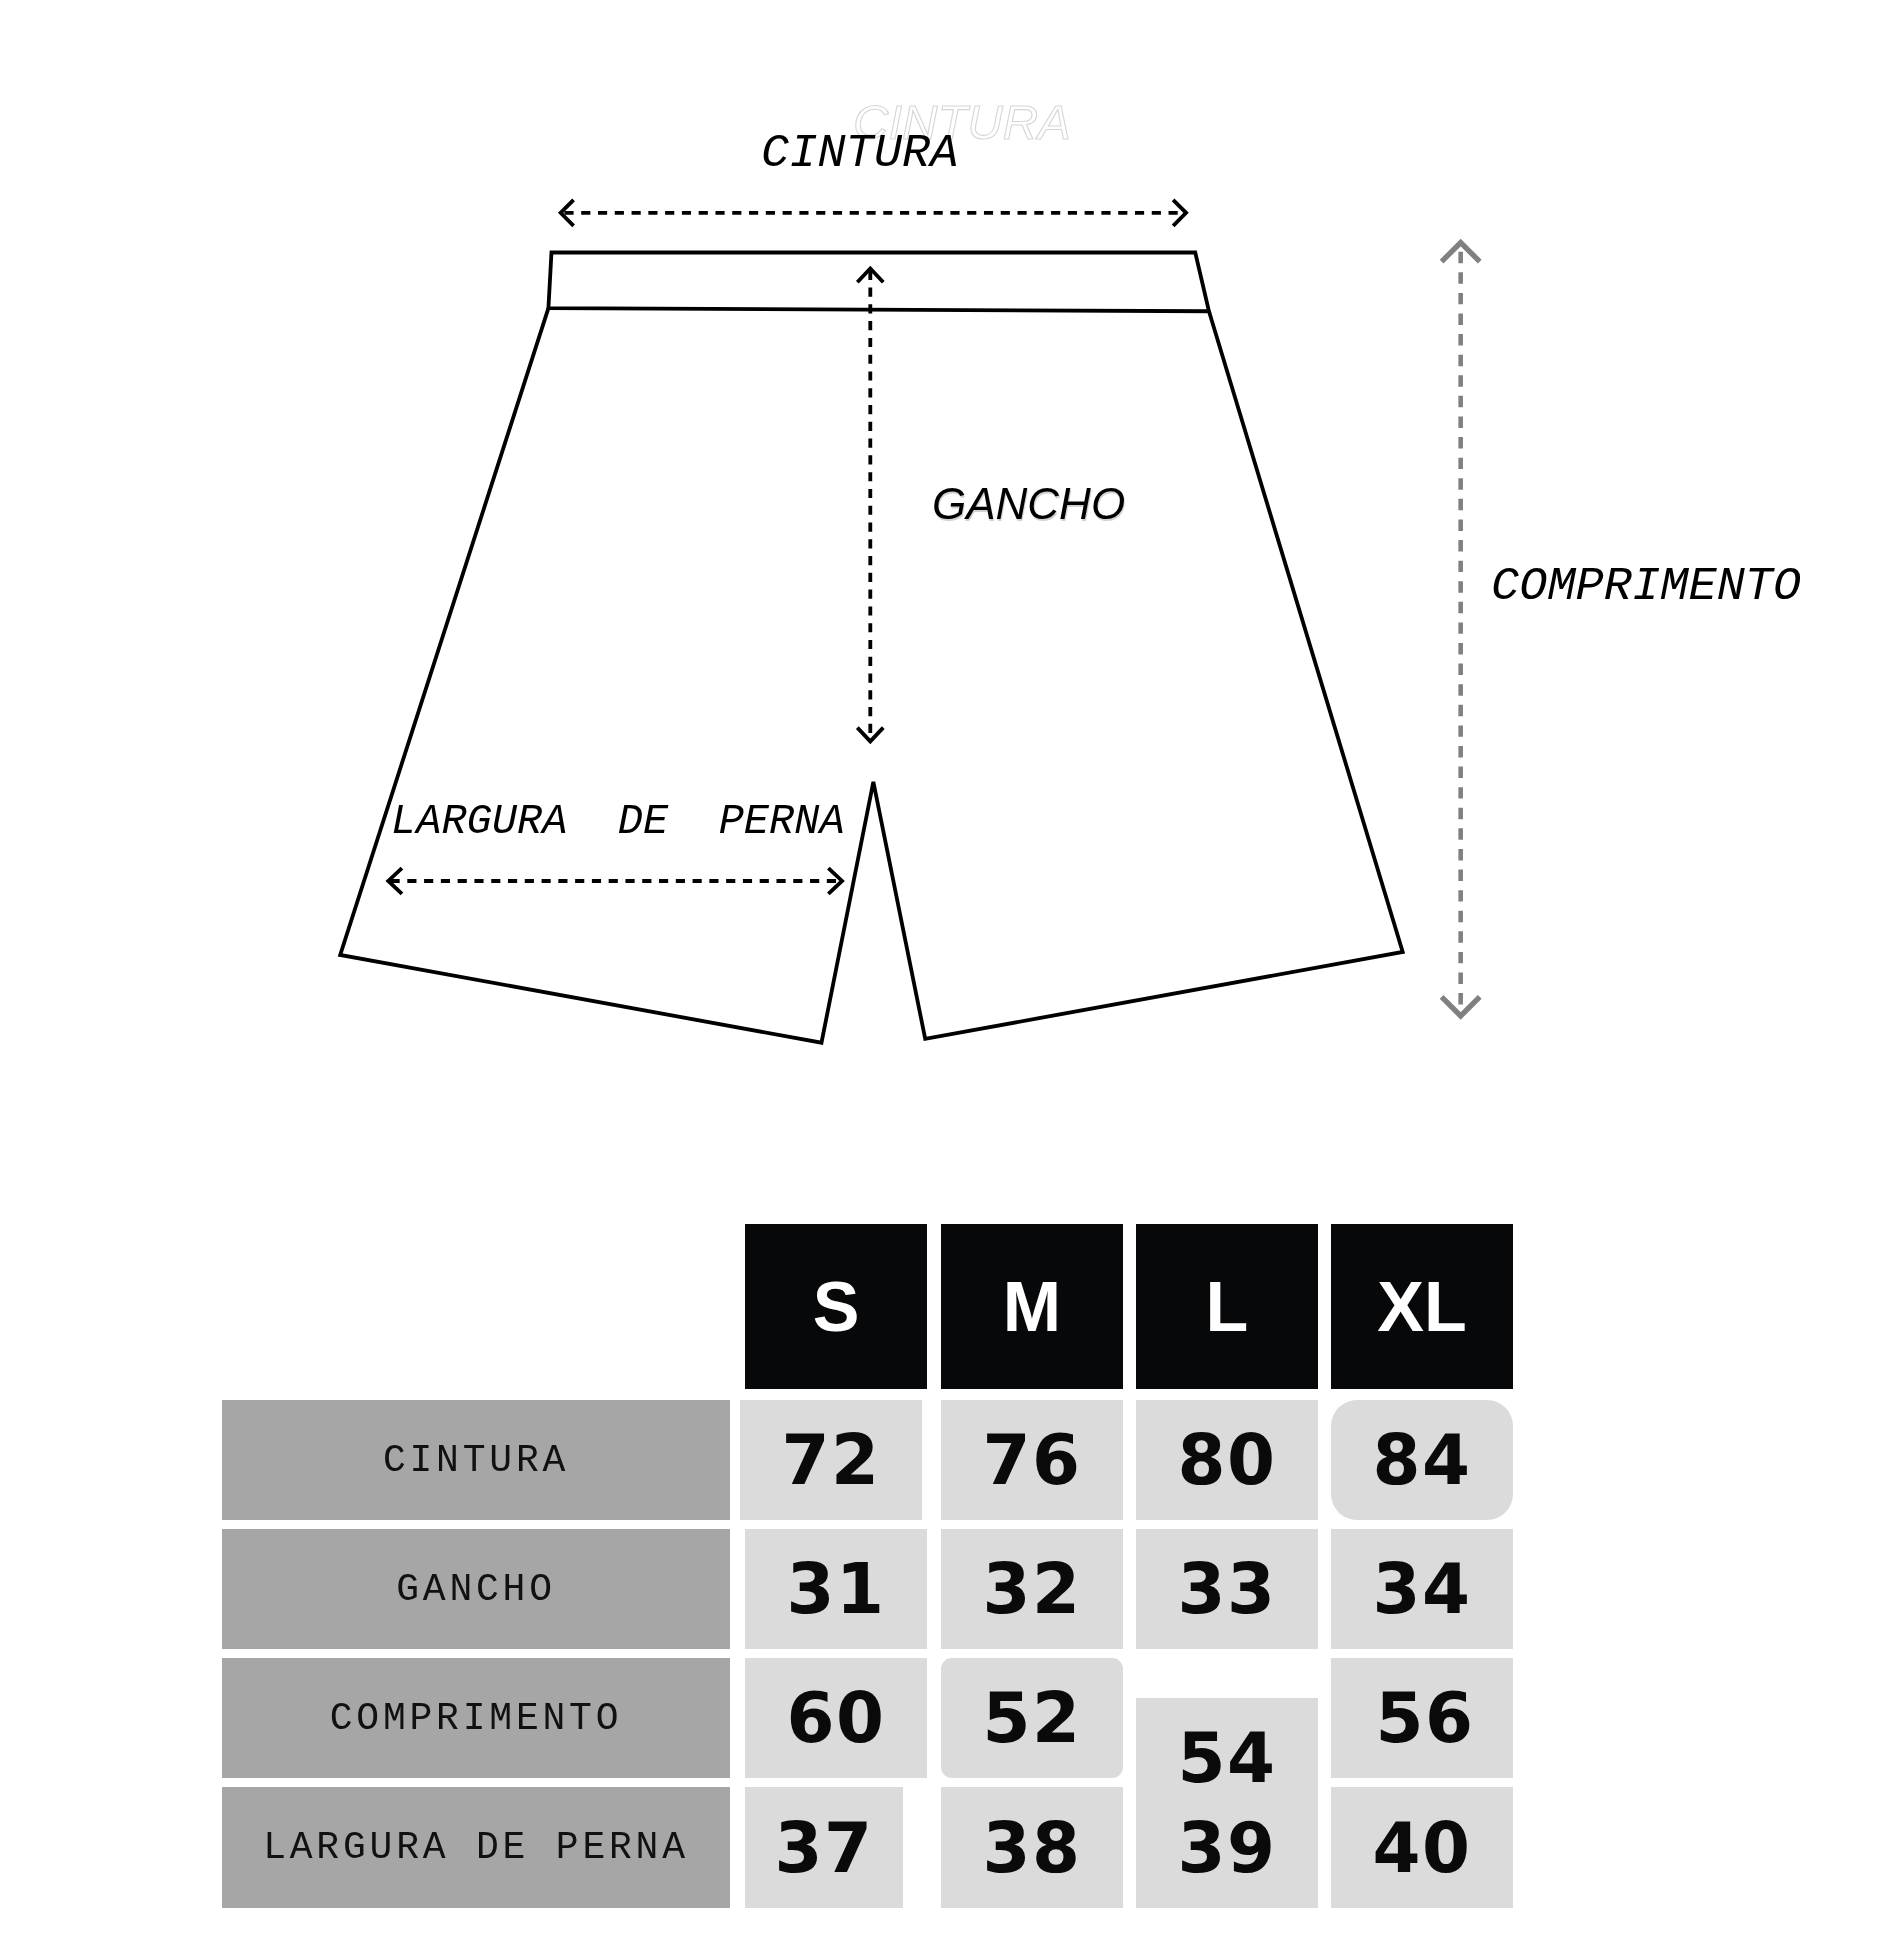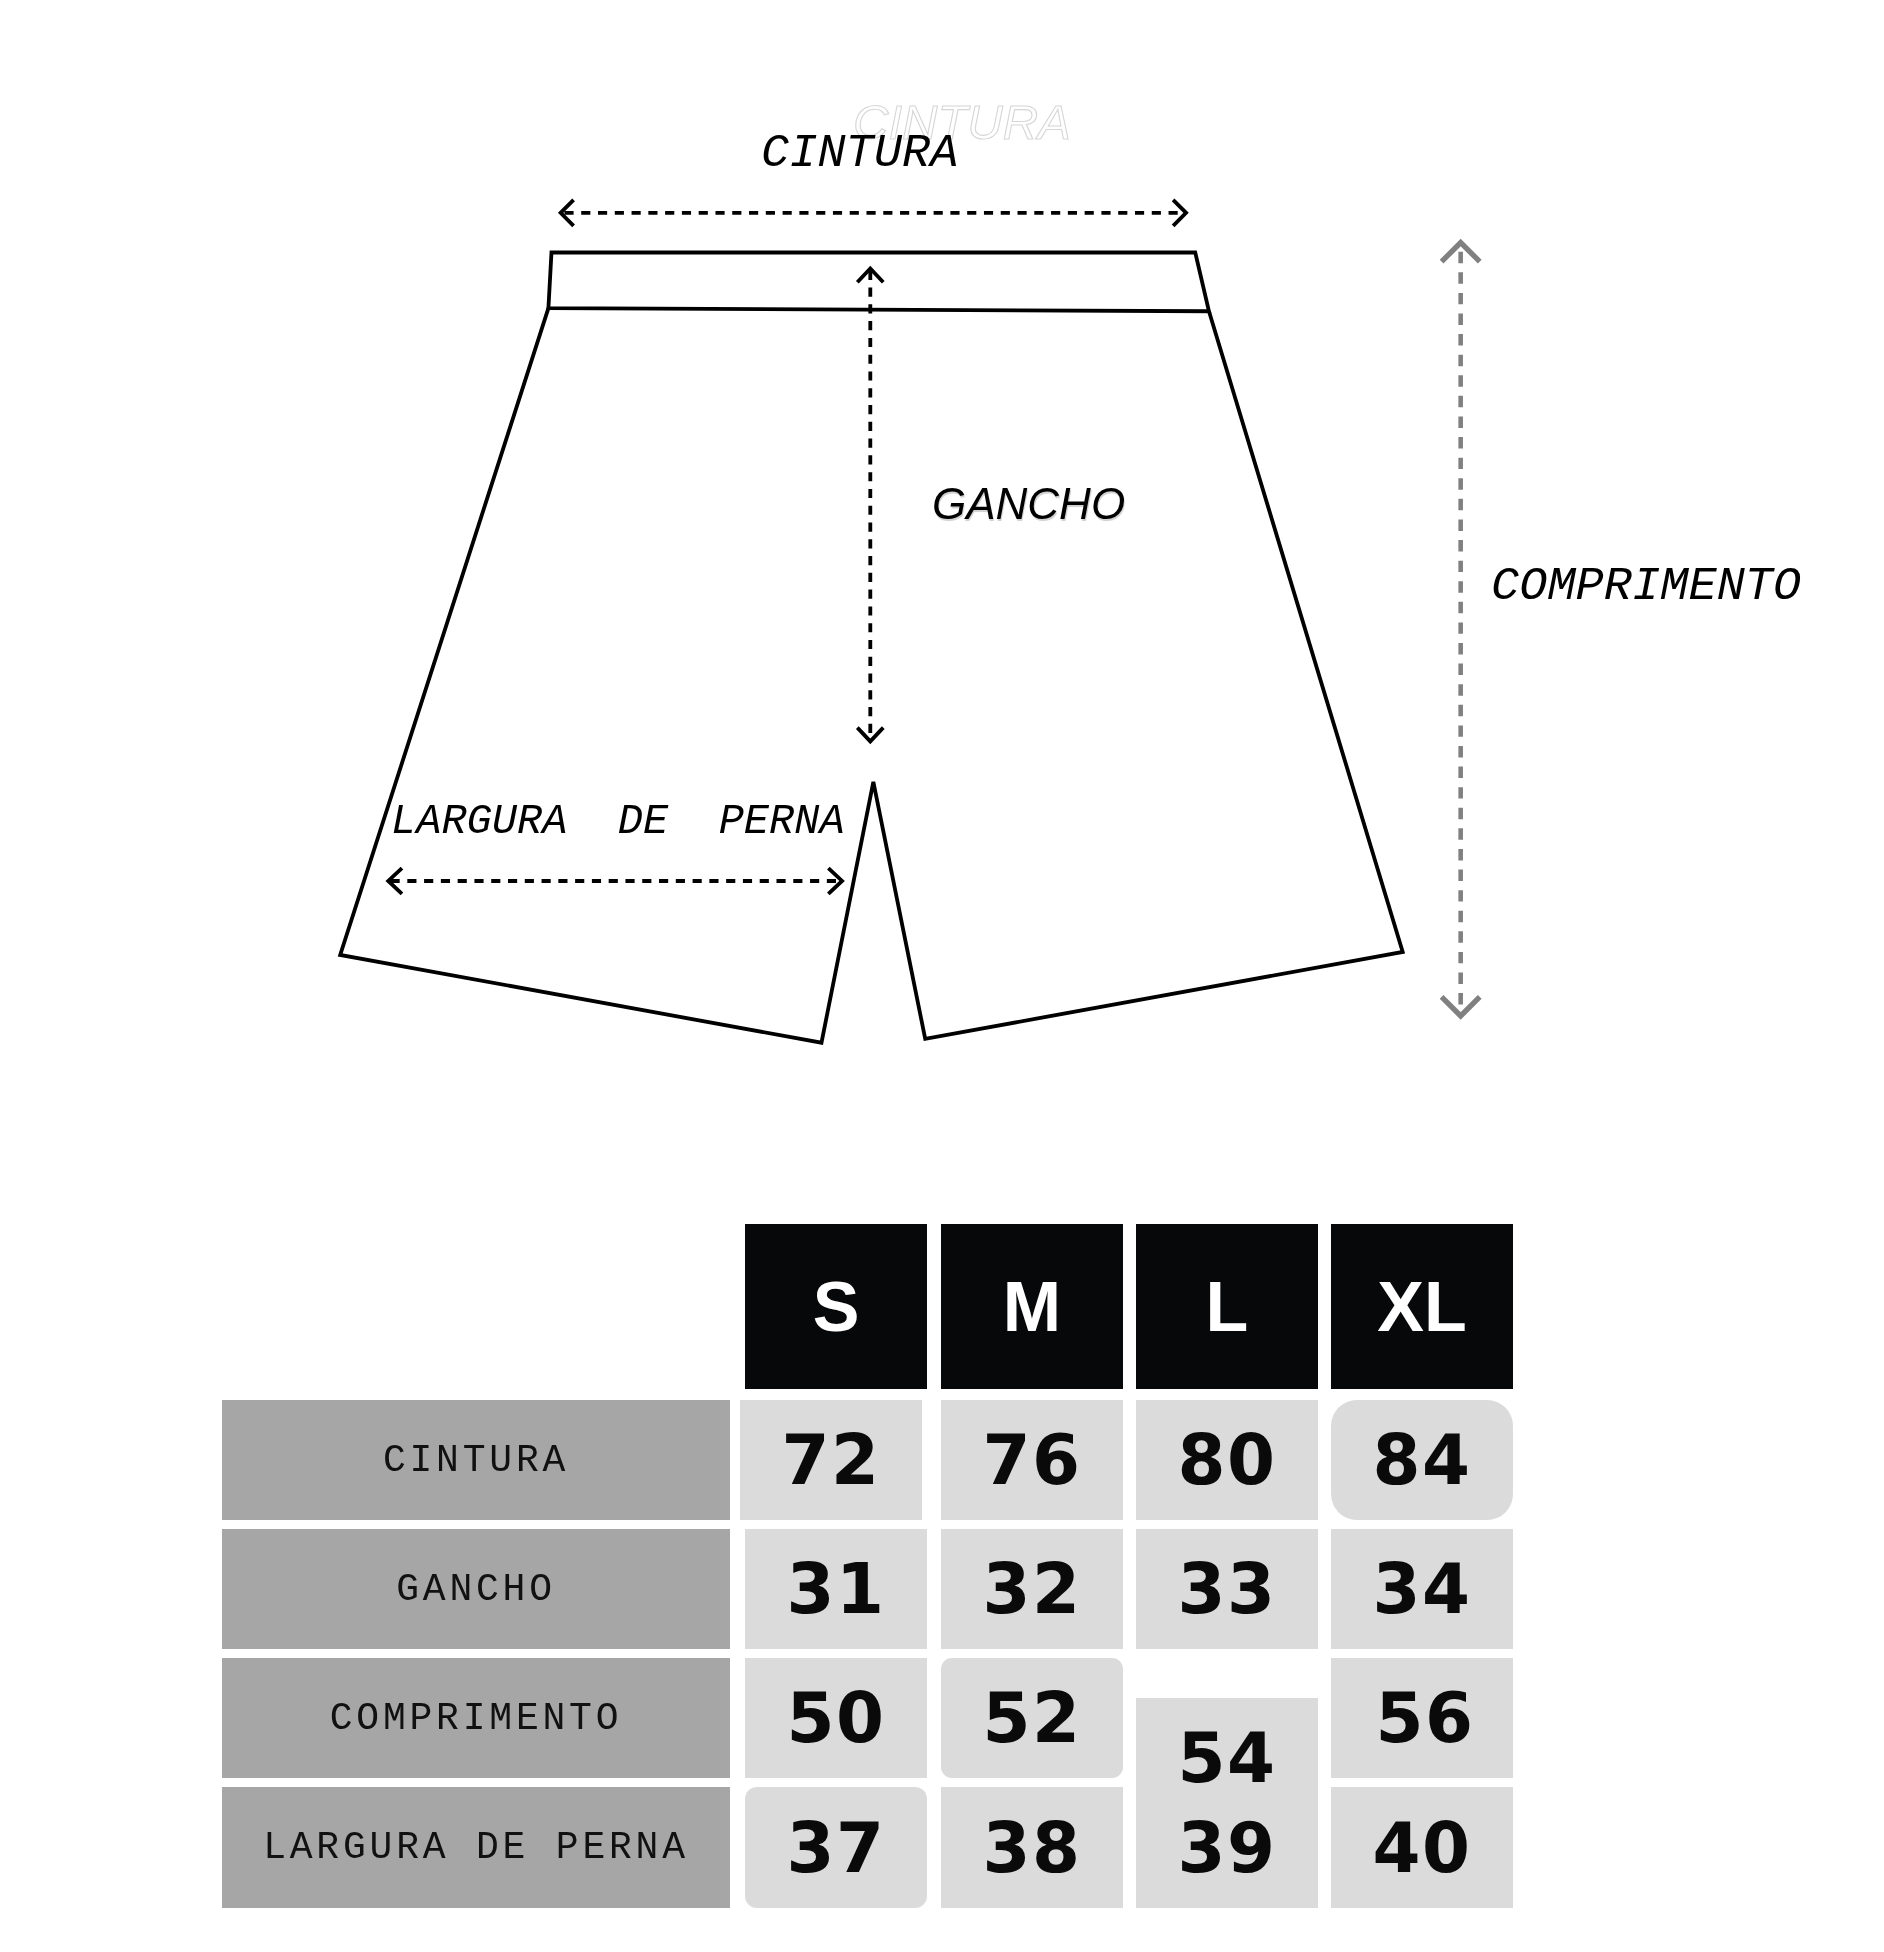--- a/index.html
+++ b/index.html
@@ -77,24 +77,24 @@
   <div class="cell val" style="left:1136px; top:1400px; width:182px; height:120px;">80</div>
   <div class="cell val" style="left:1331px; top:1400px; width:182px; height:120px;border-radius:26px;">84</div>
 
   <div class="cell rowlabel" style="left:222px; top:1529px; width:508px; height:120px;">GANCHO</div>
   <div class="cell val" style="left:745px; top:1529px; width:182px; height:120px;">31</div>
   <div class="cell val" style="left:941px; top:1529px; width:182px; height:120px;">32</div>
   <div class="cell val" style="left:1136px; top:1529px; width:182px; height:120px;">33</div>
   <div class="cell val" style="left:1331px; top:1529px; width:182px; height:120px;">34</div>
 
   <div class="cell rowlabel" style="left:222px; top:1658px; width:508px; height:120px;">COMPRIMENTO</div>
-  <div class="cell val" style="left:745px; top:1658px; width:182px; height:120px;">50</div>
+  <div class="cell val" style="left:745px; top:1658px; width:182px; height:120px;">60</div>
   <div class="cell val" style="left:941px; top:1658px; width:182px; height:120px;border-radius:11px;">52</div>
   <div class="cell val" style="left:1136px; top:1658px; width:182px; height:120px;margin-top:40px;">54</div>
   <div class="cell val" style="left:1331px; top:1658px; width:182px; height:120px;padding-left:6px;">56</div>
 
   <div class="cell rowlabel" style="left:222px; top:1787px; width:508px; height:121px;">LARGURA DE PERNA</div>
-  <div class="cell val" style="left:745px; top:1787px; width:182px; height:121px;border-radius:12px;">37</div>
+  <div class="cell val" style="left:745px; top:1787px; width:158px; height:121px;">37</div>
   <div class="cell val" style="left:941px; top:1787px; width:182px; height:121px;">38</div>
   <div class="cell val" style="left:1136px; top:1787px; width:182px; height:121px;">39</div>
   <div class="cell val" style="left:1331px; top:1787px; width:182px; height:121px;">40</div>
 </div>
 
 
 </body></html>

